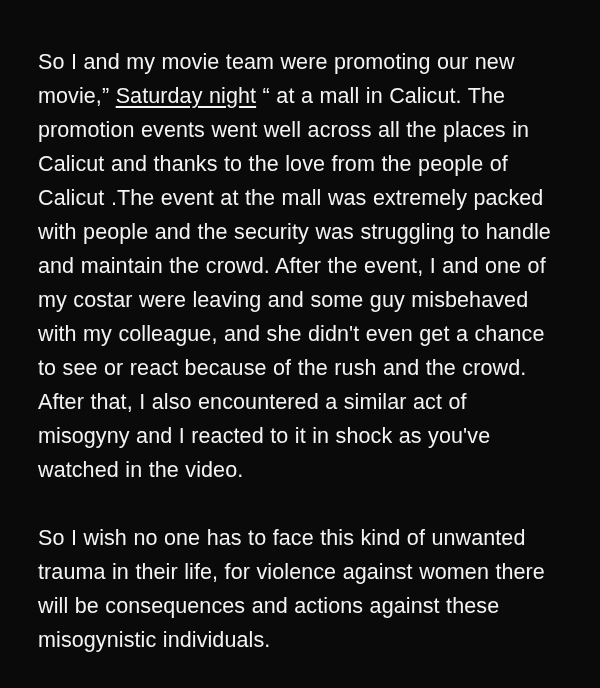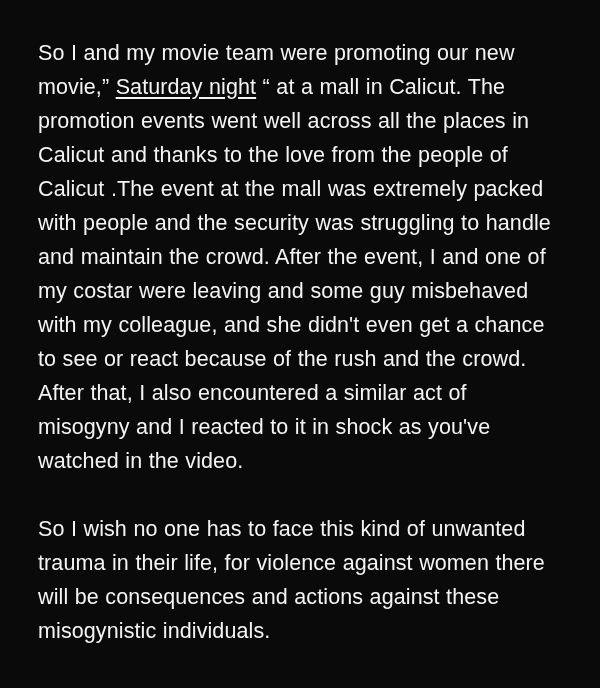--- a/index.html
+++ b/index.html
@@ -15,20 +15,21 @@
   }
   .statement-card {
     box-sizing: border-box;
     width: 600px;
     height: 688px;
     background: #0a0a0a;
     color: #f2f2f2;
     padding: 14px 38px 0 38px;
     display: flex;
     flex-direction: column;
+    justify-content: center;
   }
   .para {
     font-size: 21.5px;
     line-height: 34px;
     letter-spacing: 0.1px;
     color: #f4f4f4;
     font-weight: 400;
     word-spacing: 0.4px;
   }
   .para + .para {

